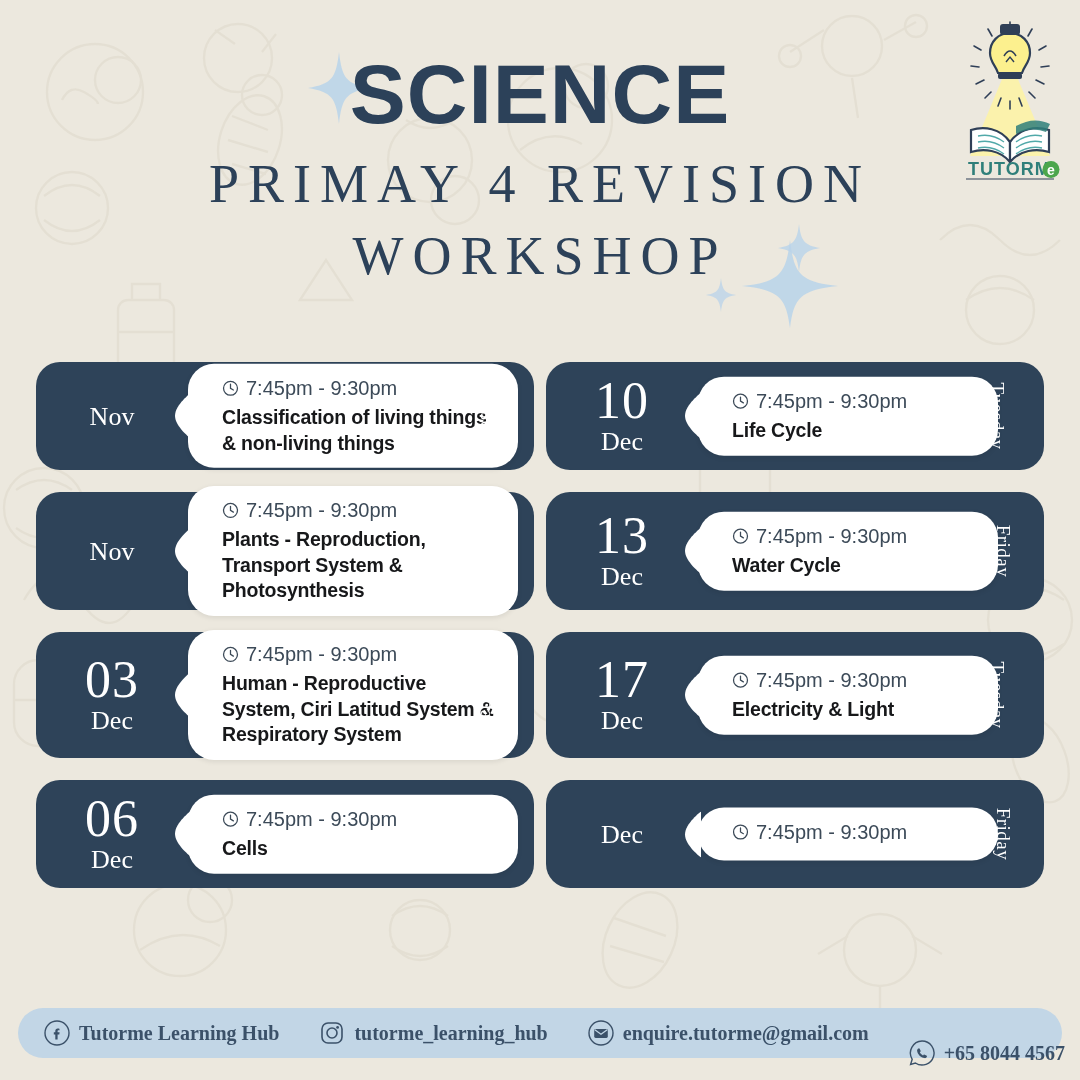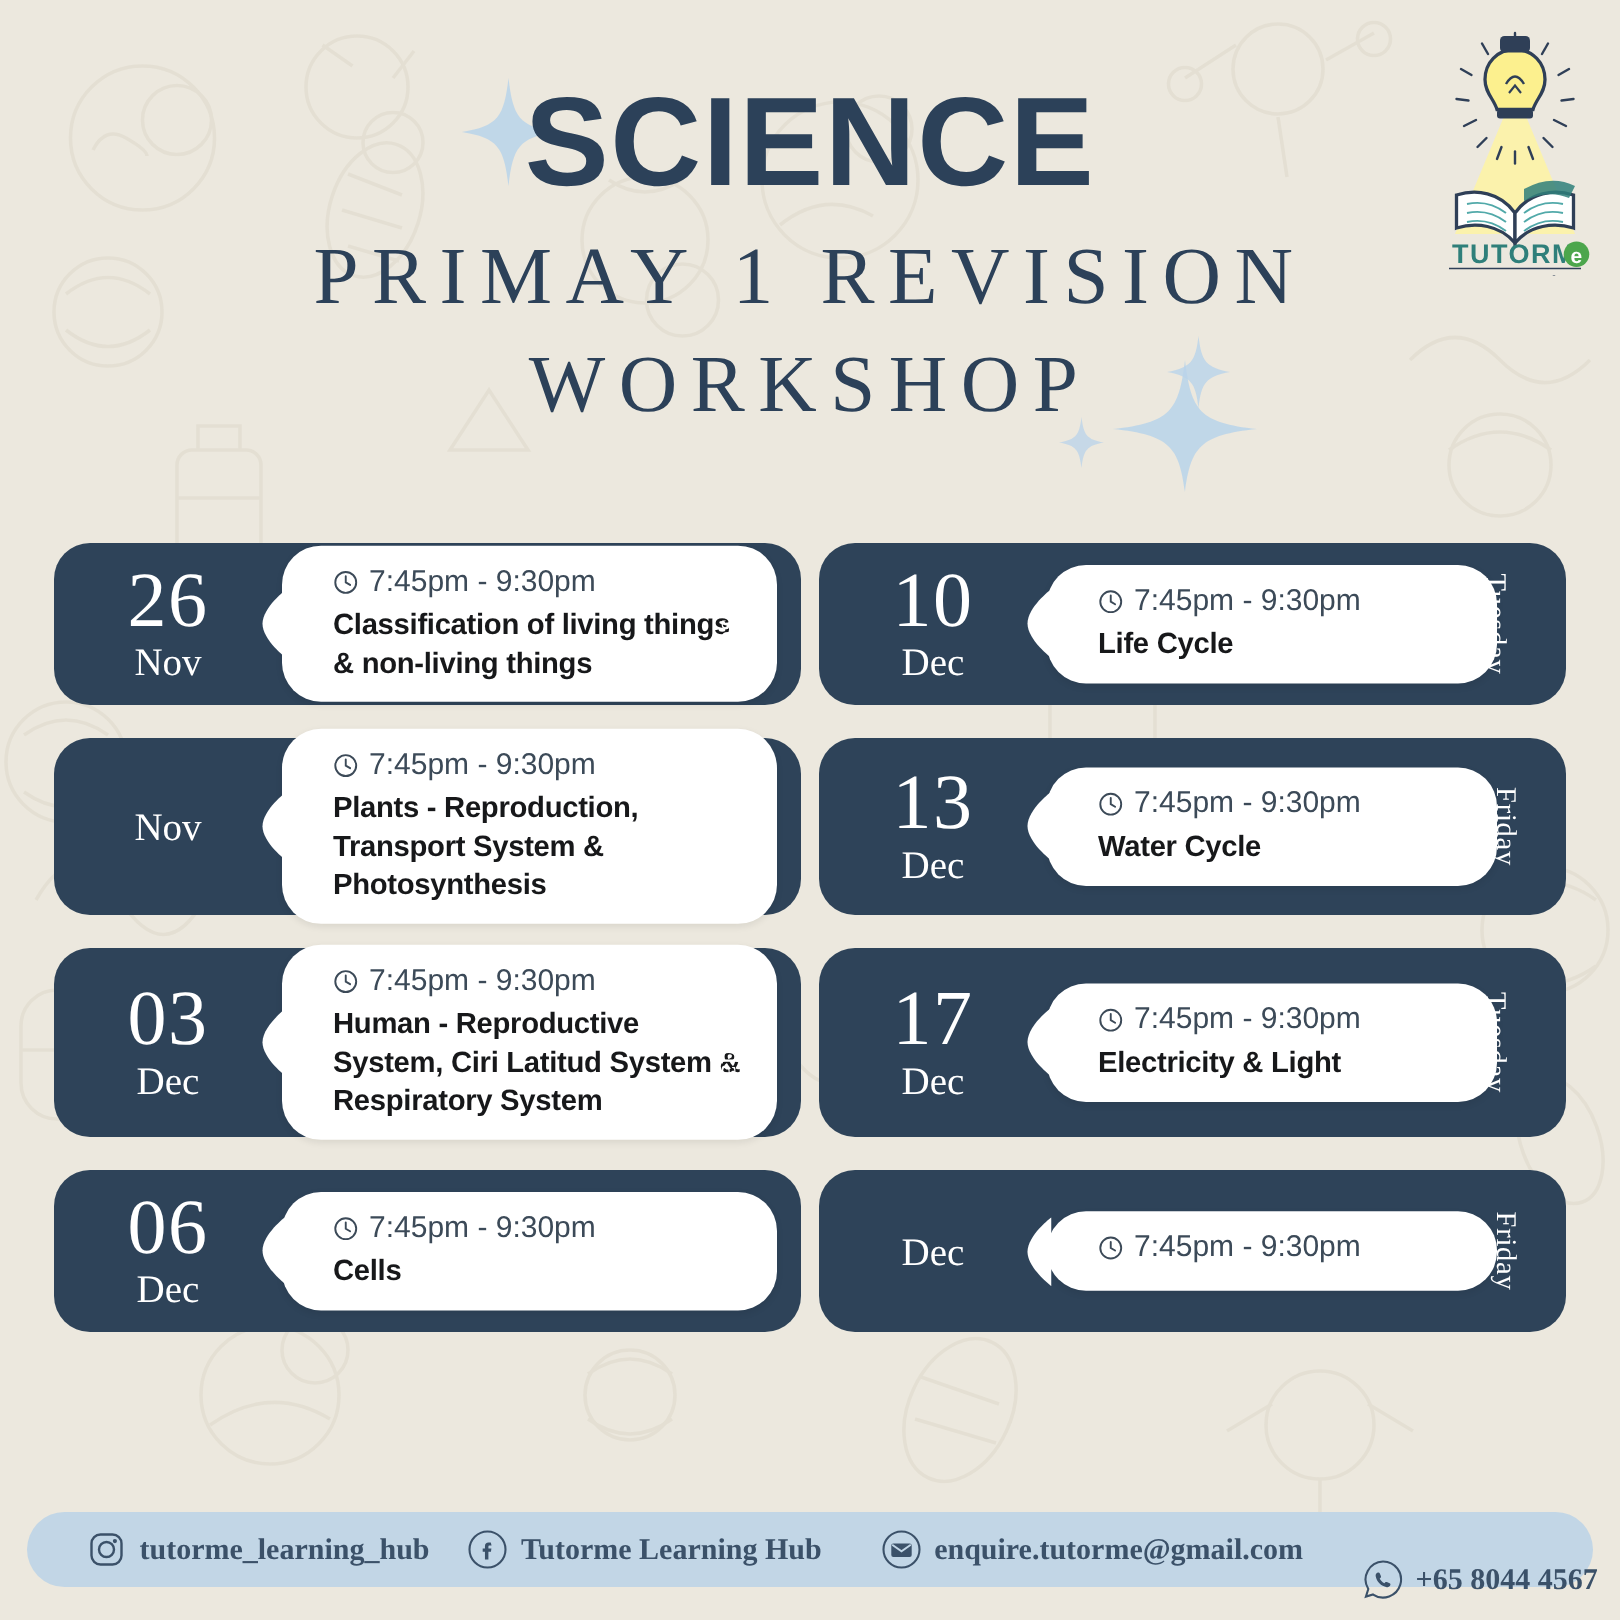--- a/index.html
+++ b/index.html
@@ -232,21 +232,21 @@
 <svg class="sparkle" style="left:778px; top:224px;" width="42" height="48" viewBox="0 0 42 48">
   <path d="M21 0 C23 17 26 21 42 24 C26 27 23 31 21 48 C19 31 16 27 0 24 C16 21 19 17 21 0 Z" fill="#b9d3ea" opacity=".8"></path>
 </svg>
 <svg class="sparkle" style="left:706px; top:278px;" width="30" height="34" viewBox="0 0 30 34">
   <path d="M15 0 C16.5 12 18.5 15 30 17 C18.5 19 16.5 22 15 34 C13.5 22 11.5 19 0 17 C11.5 15 13.5 12 15 0 Z" fill="#b9d3ea" opacity=".75"></path>
 </svg>
 
 <div id="header">
   <div id="title-main">SCIENCE</div>
   <div id="title-sub">
-    <span class="l1">PRIMAY 1 REVISION</span>
+    <span class="l1">PRIMAY 4 REVISION</span>
     <span class="l2">WORKSHOP</span>
   </div>
 </div>
 
 <svg id="logo" viewBox="0 0 112 168">
 
   <path d="M56 44 L16 140 L96 140 Z" fill="#fdf3a6" opacity=".9"></path>
 
   <g stroke="#2f3f57" stroke-width="1.6" stroke-linecap="round">
     <path d="M56 6 v7"></path>
@@ -291,21 +291,20 @@
   <line x1="12" y1="163" x2="100" y2="163" stroke="#2f3f57" stroke-width="1"></line>
   <text x="56" y="175" text-anchor="middle" font-family="Liberation Serif, serif" font-size="11" fill="#2f3f57">Learning Hub</text>
 </svg>
 
 <div id="schedule">
 
   <div class="col">
 
     <div class="card w-wide">
       <div class="date-block">
-        <div class="day">26</div>
         <div class="month">Nov</div>
       </div>
       <div class="panel">
         <div class="notch">
           <svg width="20" height="46" viewBox="0 0 20 46">
               <path d="M20 0 C20 0 4 12 4 23 C4 34 20 46 20 46 Z" fill="#ffffff"></path>
             </svg>
         </div>
         <div class="time">
           <svg class="clock" viewBox="0 0 20 20">
@@ -478,38 +477,38 @@
           <span>7:45pm - 9:30pm</span>
         </div>
       </div>
       <div class="weekday">Friday</div>
     </div>
 
   </div>
 </div>
 
 <div id="footer">
+
+  <div class="fitem" id="f1">
+    <svg class="fic" viewBox="0 0 26 26">
+      <circle cx="13" cy="13" r="12" fill="none" stroke="#3b5169" stroke-width="1.4"></circle>
+      <path d="M15.2 8.4 h-1.5 c-1.5 0 -2.4 .9 -2.4 2.4 v1.5 h-1.5 v2.2 h1.5 v5.1 h2.3 v-5.1 h1.7 l.3 -2.2 h-2 v-1.2 c0 -.5 .2 -.8 .8 -.8 h1.3 z" fill="#3b5169"></path>
+    </svg>
+    <span>Tutorme Learning Hub</span>
+  </div>
 
   <div class="fitem" id="f2">
     <svg class="fic" viewBox="0 0 26 26">
       <rect x="3" y="3" width="20" height="20" rx="6" fill="none" stroke="#3b5169" stroke-width="1.6"></rect>
       <circle cx="13" cy="13" r="5" fill="none" stroke="#3b5169" stroke-width="1.6"></circle>
       <circle cx="18.6" cy="7.4" r="1.4" fill="#3b5169"></circle>
     </svg>
     <span>tutorme_learning_hub</span>
   </div>
 
-  <div class="fitem" id="f1">
-    <svg class="fic" viewBox="0 0 26 26">
-      <circle cx="13" cy="13" r="12" fill="none" stroke="#3b5169" stroke-width="1.4"></circle>
-      <path d="M15.2 8.4 h-1.5 c-1.5 0 -2.4 .9 -2.4 2.4 v1.5 h-1.5 v2.2 h1.5 v5.1 h2.3 v-5.1 h1.7 l.3 -2.2 h-2 v-1.2 c0 -.5 .2 -.8 .8 -.8 h1.3 z" fill="#3b5169"></path>
-    </svg>
-    <span>Tutorme Learning Hub</span>
-  </div>
-
   <div class="fitem" id="f3">
     <svg class="fic" viewBox="0 0 26 26">
       <circle cx="13" cy="13" r="12" fill="none" stroke="#3b5169" stroke-width="1.4"></circle>
       <rect x="6.2" y="9" width="13.6" height="9" rx="1.4" fill="#3b5169"></rect>
       <path d="M6.8 9.8 L13 14.2 L19.2 9.8" fill="none" stroke="#c2d6e6" stroke-width="1.3"></path>
     </svg>
     <span>enquire.tutorme@gmail.com</span>
   </div>
 
   <div class="fitem" id="f4">

